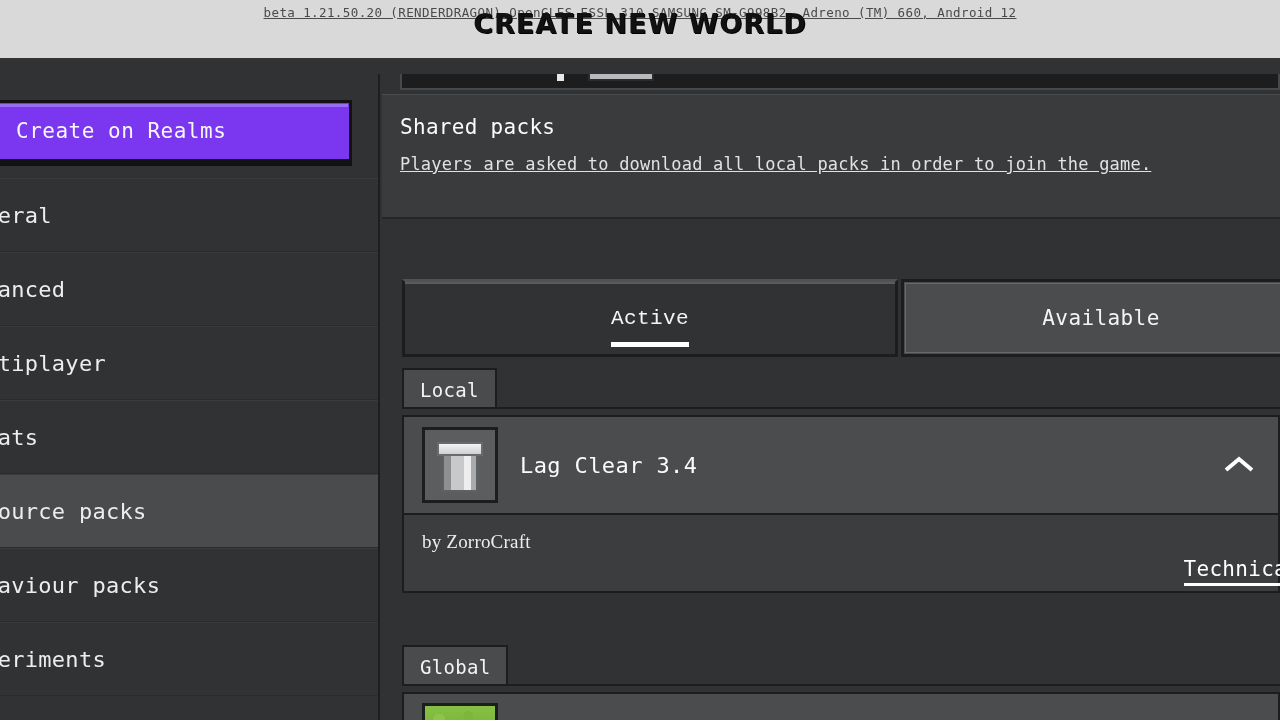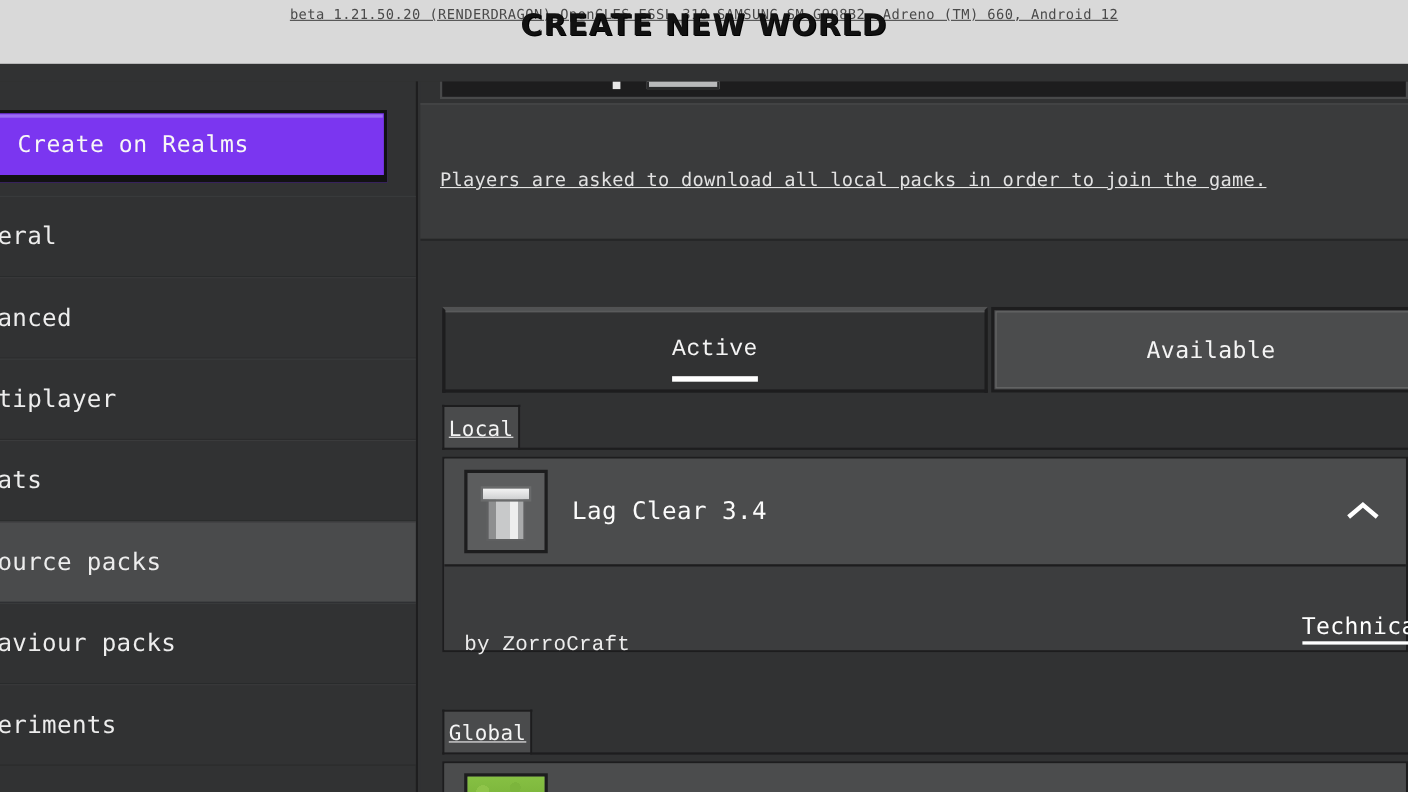--- a/index.html
+++ b/index.html
@@ -178,26 +178,25 @@
     pointer-events:none;
   }
 
   
   .section-header{
     position:absolute; left:20px; height:41px;
     background:#4a4b4c;
     border:2px solid #1d1d1e;
     border-bottom:none;
     display:flex; align-items:center;
-    padding:0 4px;
+    padding:0 16px;
     font-family:"DejaVu Sans Mono", monospace;
     font-size:19px;
     color:#f4f4f4;
     letter-spacing:0.3px;
-    text-decoration:underline;
   }
   .section-rule{
     position:absolute; left:20px; width:878px; height:2px;
     background:#1d1d1e;
   }
 
   
   .pack-card{
     position:absolute; left:20px; width:878px;
     background:#4b4c4d;
@@ -243,25 +242,24 @@
   }
   .chevron-up svg{ display:block; }
 
   .pack-detail{
     position:relative; height:78px;
     background:#3c3d3e;
     border-top:2px solid #1d1d1e;
   }
   .pack-author{
     position:absolute; left:18px; top:16px;
-    font-family:Liberation Mono, monospace;
+    font-family:Liberation Serif, serif;
     font-size:19px;
     color:#ededed;
     letter-spacing:0.2px;
-    margin-top:44px;
   }
   .pack-link{
     position:absolute; right:-22px; top:42px;
     font-family:"DejaVu Sans Mono", monospace;
     font-size:21px;
     color:#ffffff;
     letter-spacing:0.3px;
     border-bottom:3px solid #ffffff;
     padding-bottom:2px;
     white-space:nowrap;
@@ -324,20 +322,21 @@
   </div>
 
   <div id="main">
 
     <div id="top-cut-card">
       <div class="slider-knob"></div>
       <div class="slider-dot"></div>
     </div>
 
     <div id="shared-packs-block">
+      <div id="shared-packs-title">Shared packs</div>
       <div id="shared-packs-desc">Players are asked to download all local packs in order to join the game.</div>
     </div>
 
     <div id="tab-bar">
       <div class="tab" id="tab-active">
         <div class="inner-hl"></div>
         <span>Active</span>
         <div class="underline"></div>
       </div>
       <div class="tab" id="tab-available">

